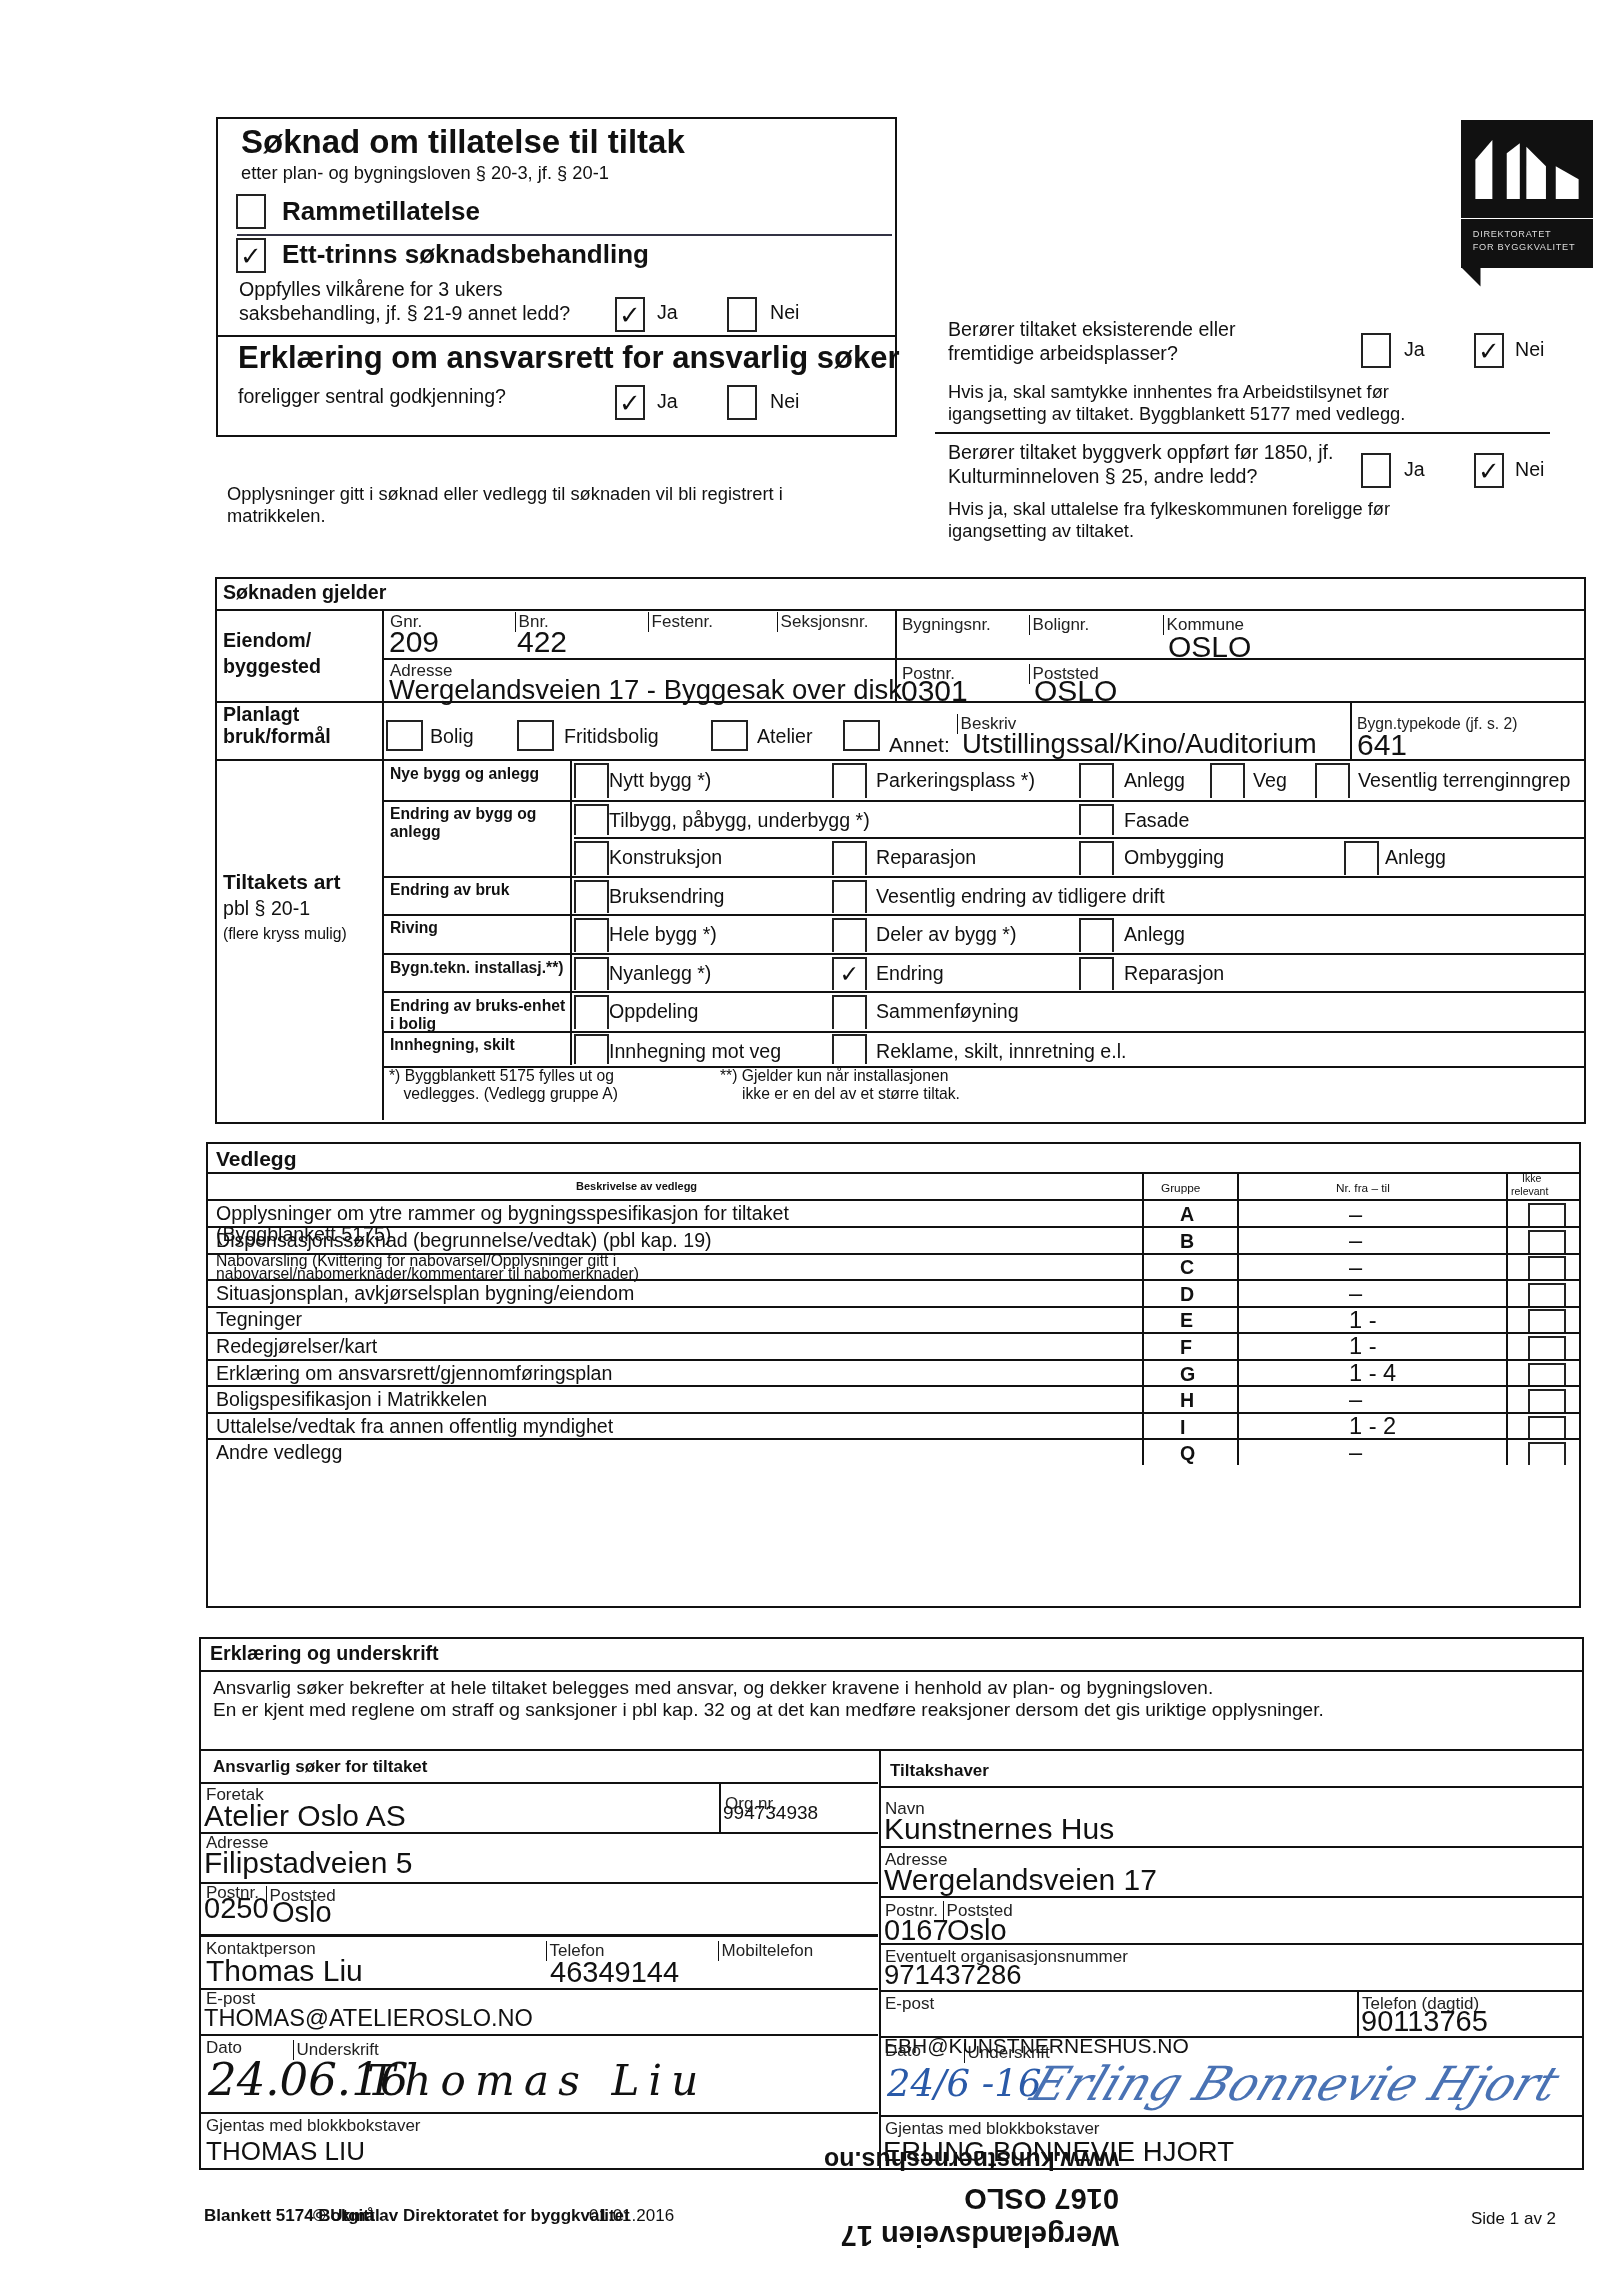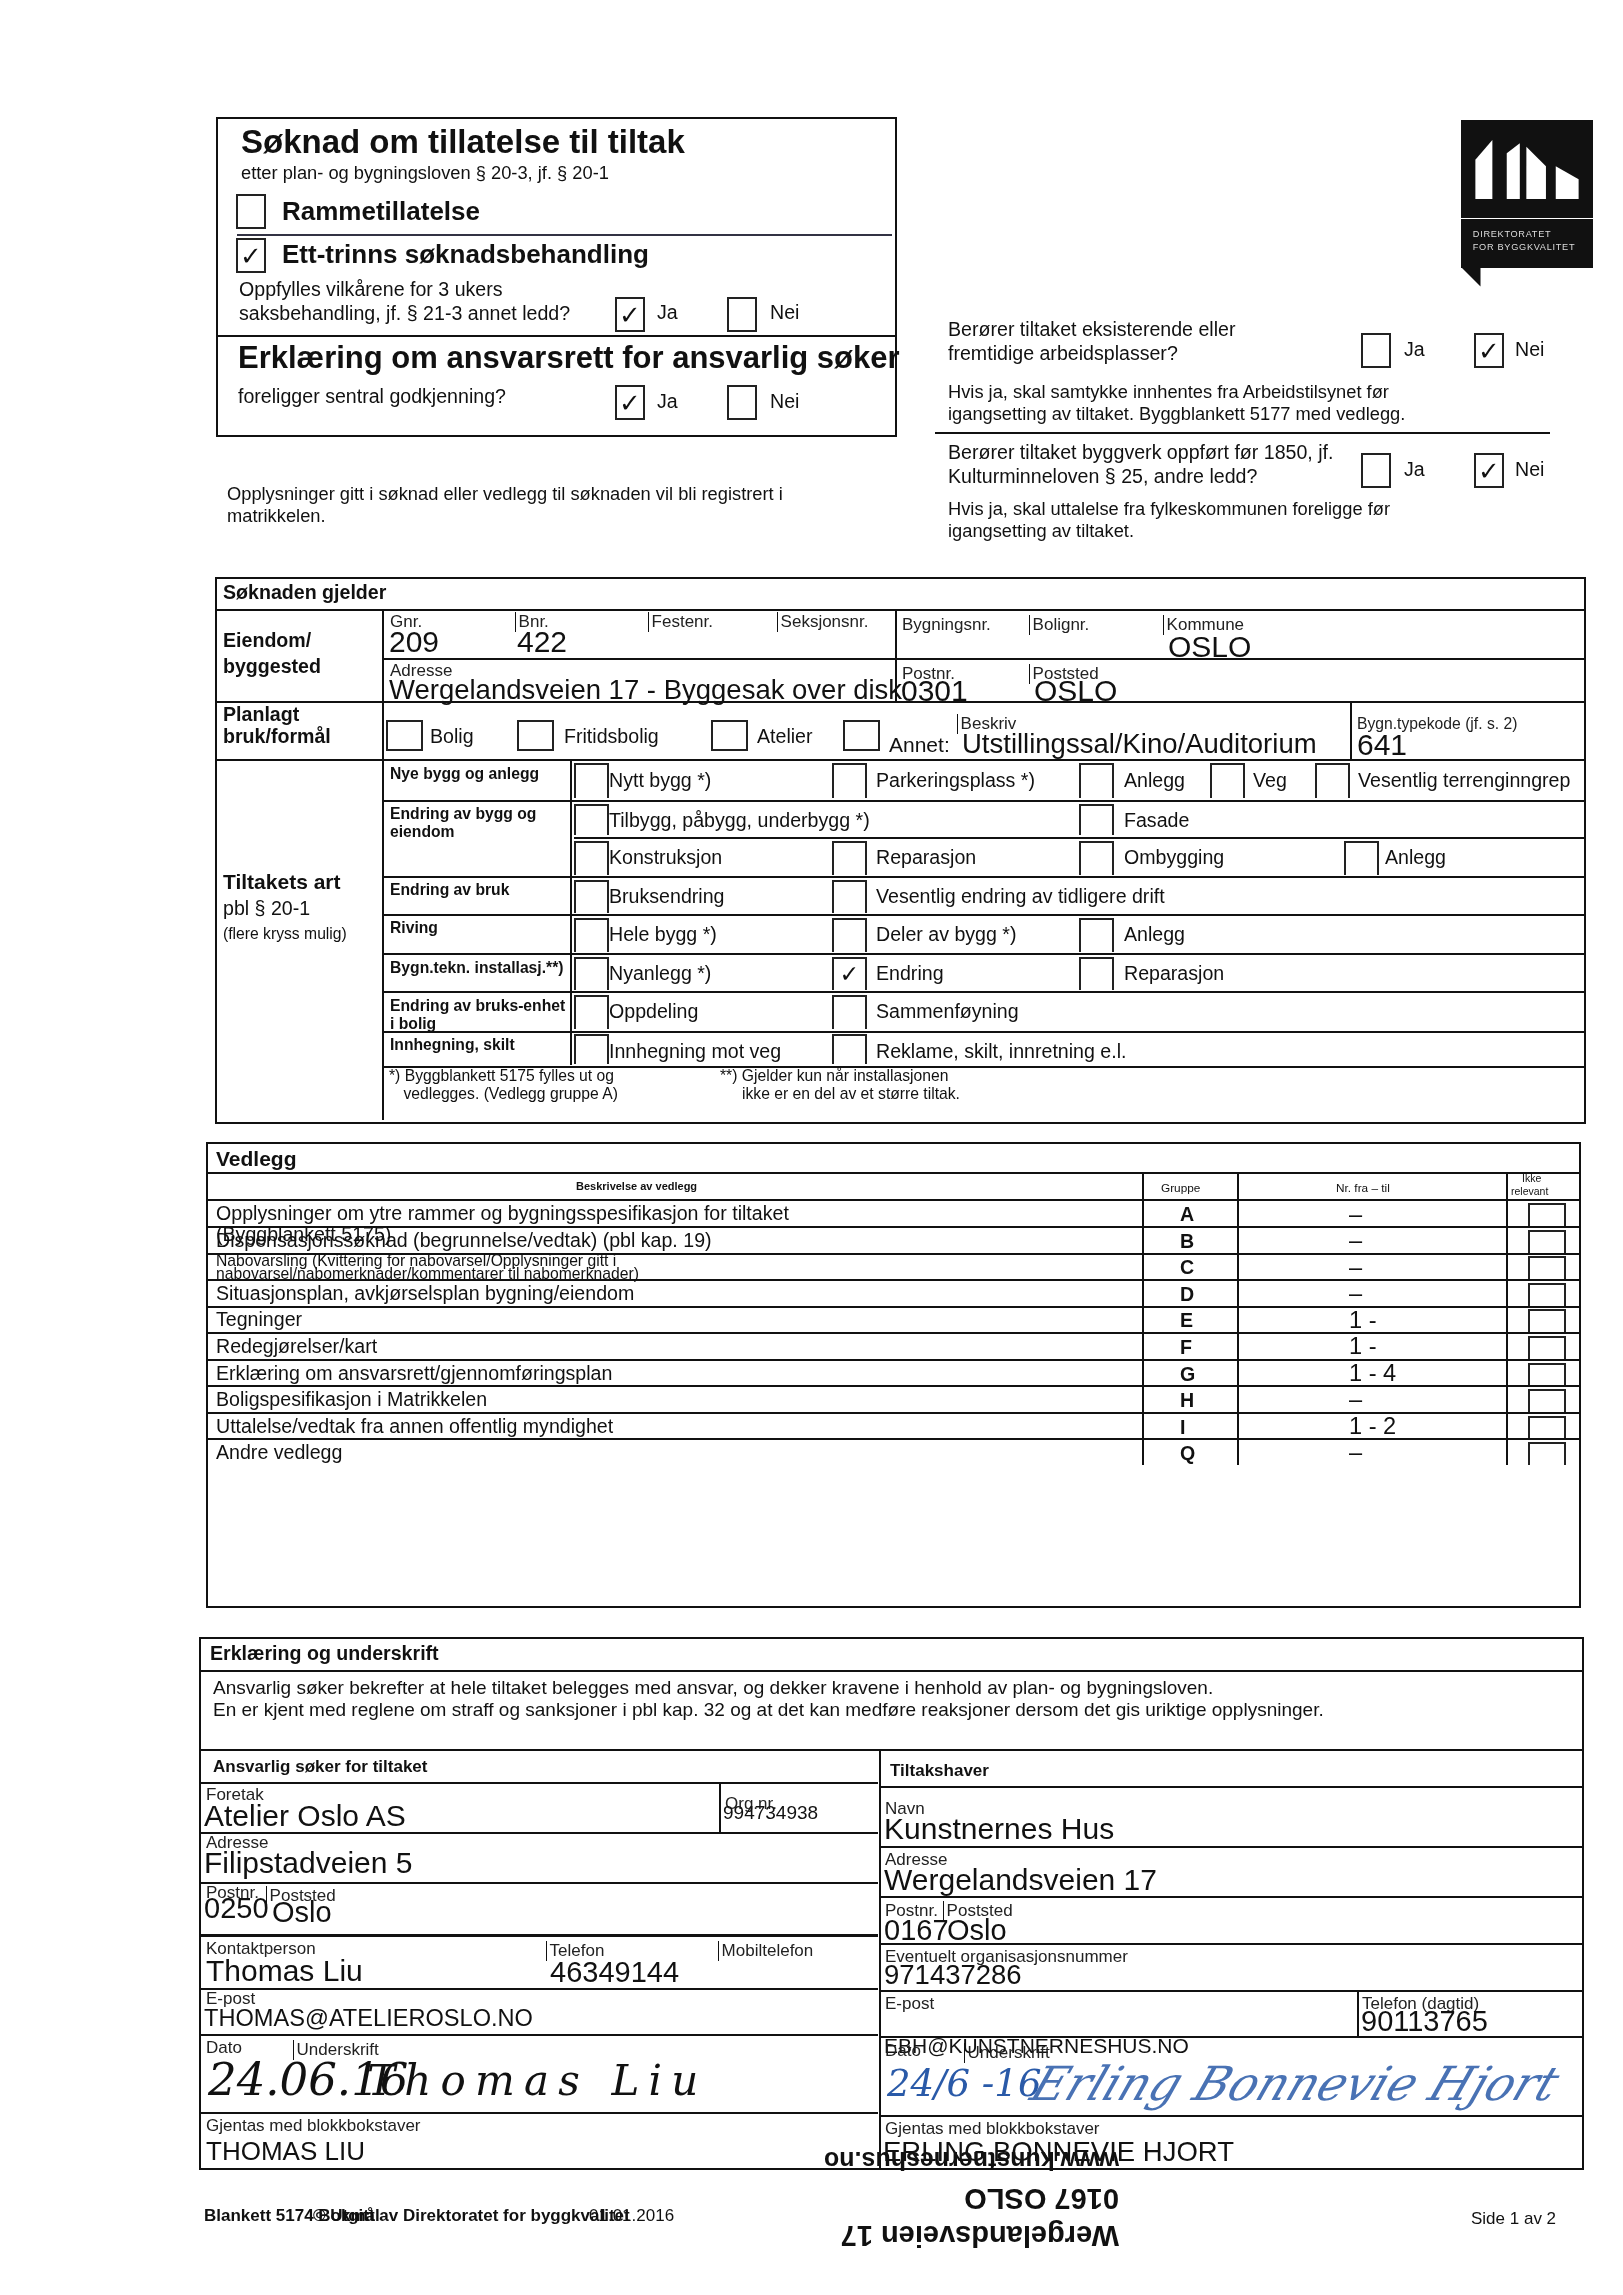--- a/index.html
+++ b/index.html
@@ -23,21 +23,21 @@
 <div class="t" style="left:241px;top:162px;font-size:18.3px;">etter plan- og bygningsloven § 20-3, jf. § 20-1</div>
 <div class="cb" style="left:236px;top:194px;"></div>
 <div class="t b" style="left:282px;top:196px;font-size:26px;">Rammetillatelse</div>
 <div class="hl" style="left:237px;top:234px;width:655px;background:#334;"></div>
 <div class="cb" style="left:236px;top:238px;">
     <span>✓</span>
   </div>
 <div class="t b" style="left:282px;top:239px;font-size:26px;">Ett-trinns søknadsbehandling</div>
 <div class="t" style="left:239px;top:278px;font-size:19.6px;line-height:23.6px;">
   <div>Oppfylles vilkårene for 3 ukers</div>
-  <div>saksbehandling, jf. § 21-3 annet ledd?</div>
+  <div>saksbehandling, jf. § 21-9 annet ledd?</div>
 </div>
 <div class="cb" style="left:615px;top:297px;">
     <span>✓</span>
   </div>
 <div class="t" style="left:657px;top:301px;font-size:19.6px;">Ja</div>
 <div class="cb" style="left:727px;top:297px;"></div>
 <div class="t" style="left:770px;top:301px;font-size:19.6px;">Nei</div>
 <div class="hl" style="left:217px;top:335px;width:678px;"></div>
 <div class="t b" style="left:238px;top:340px;font-size:31px;">Erklæring om ansvarsrett for ansvarlig søker</div>
 <div class="t" style="left:238px;top:385px;font-size:19.6px;">foreligger sentral godkjenning?</div>
@@ -160,21 +160,21 @@
     <div class="t" style="left:609px;top:769px;font-size:19.6px;">Nytt bygg *)</div>
     <div class="cbs" style="left:832px;top:763px;width:35px;height:35px;border-bottom:none;"></div>
     <div class="t" style="left:876px;top:769px;font-size:19.6px;">Parkeringsplass *)</div>
     <div class="cbs" style="left:1079px;top:763px;width:35px;height:35px;border-bottom:none;"></div>
     <div class="t" style="left:1124px;top:769px;font-size:19.6px;">Anlegg</div>
     <div class="cbs" style="left:1210px;top:763px;width:35px;height:35px;border-bottom:none;"></div>
     <div class="t" style="left:1253px;top:769px;font-size:19.6px;">Veg</div>
     <div class="cbs" style="left:1315px;top:763px;width:35px;height:35px;border-bottom:none;"></div>
     <div class="t" style="left:1358px;top:769px;font-size:19.6px;">Vesentlig terrenginngrep</div>
     <div class="hl" style="left:574px;top:837px;width:1011px;"></div>
-    <div class="t b" style="left:390px;top:805px;font-size:15.7px;line-height:18.3px;white-space:normal;width:177px;">Endring av bygg og eiendom</div>
+    <div class="t b" style="left:390px;top:805px;font-size:15.7px;line-height:18.3px;white-space:normal;width:177px;">Endring av bygg og anlegg</div>
     <div class="cbs" style="left:574px;top:804px;width:35px;height:31px;border-bottom:none;"></div>
     <div class="t" style="left:609px;top:809px;font-size:19.6px;">Tilbygg, påbygg, underbygg *)</div>
     <div class="cbs" style="left:1079px;top:804px;width:35px;height:31px;border-bottom:none;"></div>
     <div class="t" style="left:1124px;top:809px;font-size:19.6px;">Fasade</div>
     <div class="hl" style="left:384px;top:876px;width:1201px;"></div>
     <div class="cbs" style="left:574px;top:841px;width:35px;height:34px;border-bottom:none;"></div>
     <div class="t" style="left:609px;top:846px;font-size:19.6px;">Konstruksjon</div>
     <div class="cbs" style="left:832px;top:841px;width:35px;height:34px;border-bottom:none;"></div>
     <div class="t" style="left:876px;top:846px;font-size:19.6px;">Reparasjon</div>
     <div class="cbs" style="left:1079px;top:841px;width:35px;height:34px;border-bottom:none;"></div>

